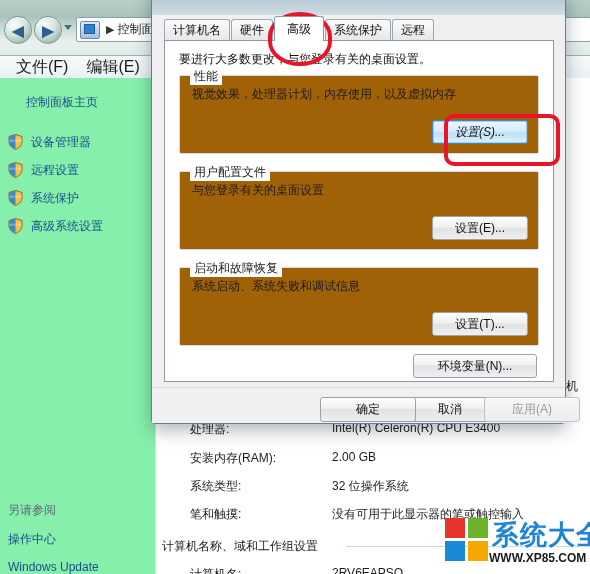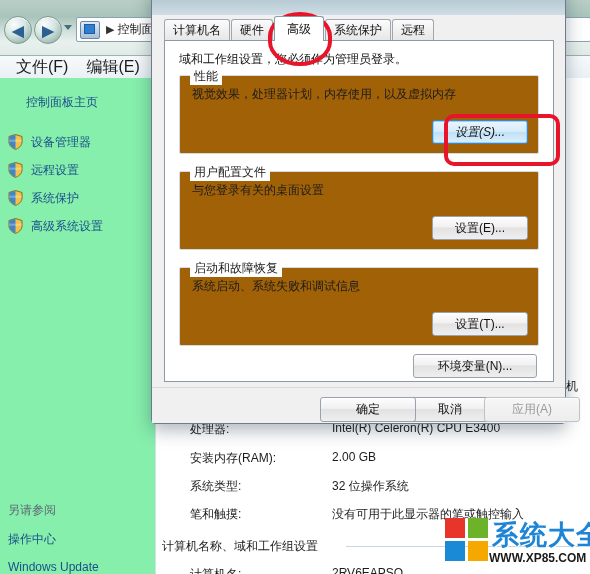--- a/index.html
+++ b/index.html
@@ -361,21 +361,21 @@
       <div class="tab">
         <span>系统保护</span>
       </div>
       <div class="tab">
         <span>远程</span>
       </div>
     </div>
 
     <div class="tabpanel">
 
-      <div class="tabpanel-note">域和工作组设置，您必须作为管理员登录。</div>
+      <div class="tabpanel-note">要进行大多数更改，与您登录有关的桌面设置。</div>
 
       <div class="group" style="top:34px; height:77px;">
         <span class="group-title">性能</span>
         <span class="group-desc">视觉效果，处理器计划，内存使用，以及虚拟内存</span>
         <div class="btn focused" style="right:10px; bottom:9px;font-style:italic;">设置(S)...</div>
       </div>
 
       <div class="group" style="top:130px; height:77px;">
         <span class="group-title">用户配置文件</span>
         <span class="group-desc">与您登录有关的桌面设置</span>

